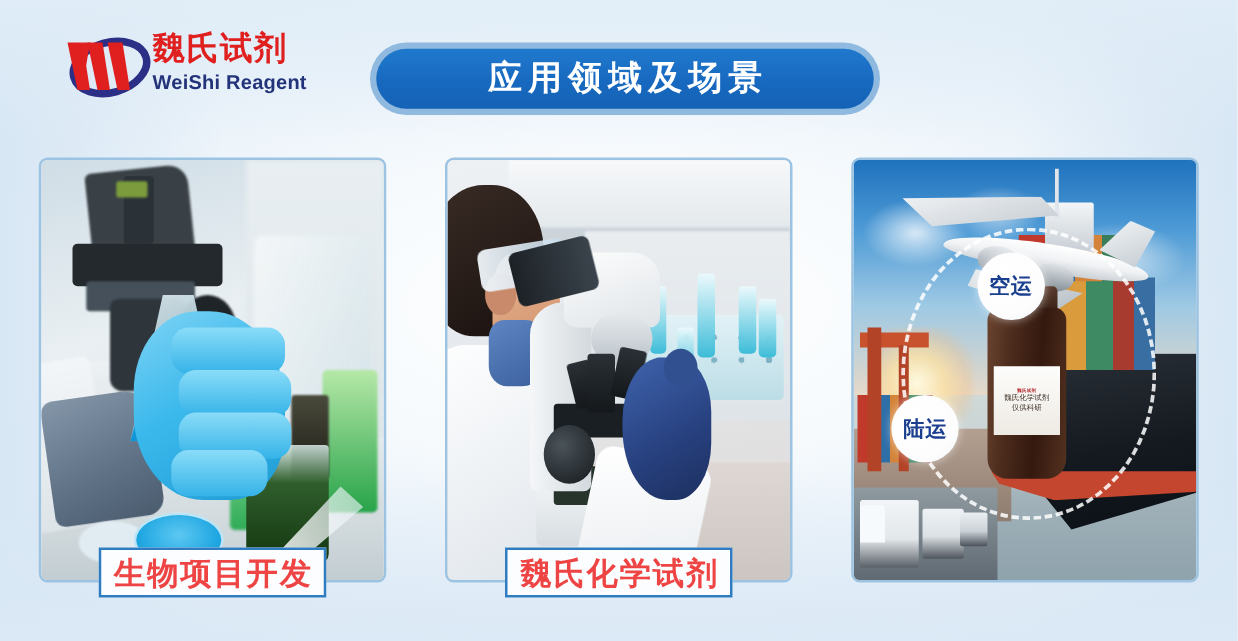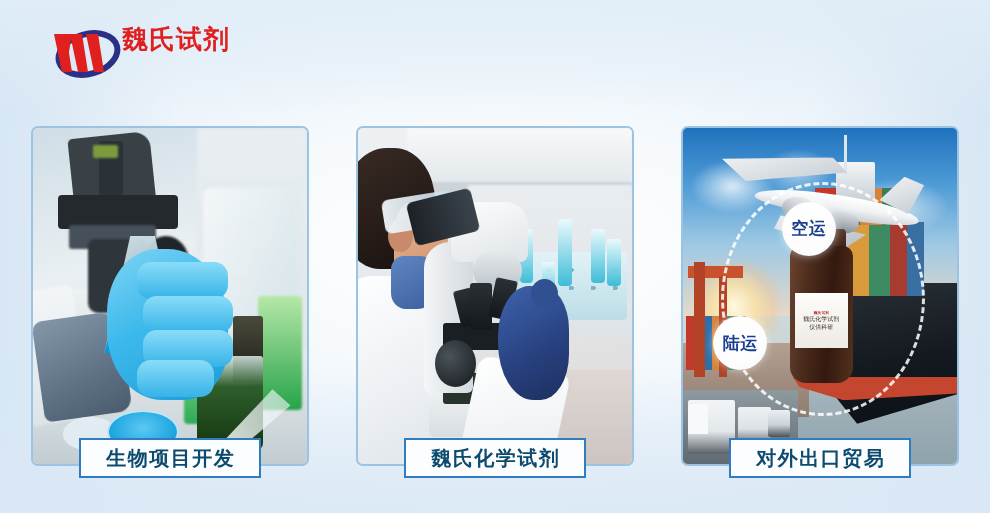--- a/index.html
+++ b/index.html
@@ -163,22 +163,22 @@
     height: 40px;
     box-sizing: border-box;
     background: #fbfdfe;
     border: 2px solid #2f7cc0;
     display: flex;
     align-items: center;
     justify-content: center;
     z-index: 5;
   }
   .card-label span {
-    color: #0c4a6e;
-    font-size: 20px;
+    color: #ef4444;
+    font-size: 25px;
     font-weight: bold;
     letter-spacing: 1.5px;
     text-indent: 1.5px;
     white-space: nowrap;
     font-family: Liberation Serif, serif;
   }
 
   
   .p1 { background: linear-gradient(165deg,#cfdde6 0%, #e9eff2 38%, #dfe7ea 70%, #cdd8dc 100%); }
   .p1 .bench {
@@ -618,23 +618,30 @@
         <svg viewBox="0 0 74 62" width="74" height="62" aria-hidden="true">
           <ellipse cx="40" cy="30" rx="30" ry="20" transform="rotate(-16 40 30)" fill="none" stroke="#2b2f86" stroke-width="6"></ellipse>
           <path d="M6 10 L18 10 L24 48 L14 48 Z" fill="#e01f1f"></path>
           <path d="M22 10 L34 10 L40 48 L30 48 Z" fill="#e01f1f"></path>
           <path d="M38 10 L50 10 L56 48 L46 48 Z" fill="#e01f1f"></path>
           <path d="M18 10 L24 10 L20 34 L14 34 Z" fill="#e01f1f"></path>
         </svg>
       </div>
       <div class="logo-text">
         <span class="logo-cn">魏氏试剂</span>
+        <span class="logo-en">WeiShi Reagent</span>
       </div>
     </div>
 
+    <div class="title-pill-wrap">
+      <div class="title-pill-ring"></div>
+      <div class="title-pill">
+        <span class="title-text">应用领域及场景</span>
+      </div>
+    </div>
 
   </div>
 
   <div class="cards">
 
     <div class="card c0">
       <div class="card-photo">
         <div class="photo-inner p1">
           <div class="wall"></div>
           <div class="bench"></div>
@@ -758,19 +765,16 @@
           </div>
 
           <div class="badge badge-air">
             <span>空运</span>
           </div>
           <div class="badge badge-land">
             <span>陆运</span>
           </div>
         </div>
       </div>
-      <div class="card-label">
-        <span>对外出口贸易</span>
-      </div>
     </div>
 
   </div>
 </div>
 
 </body></html>

